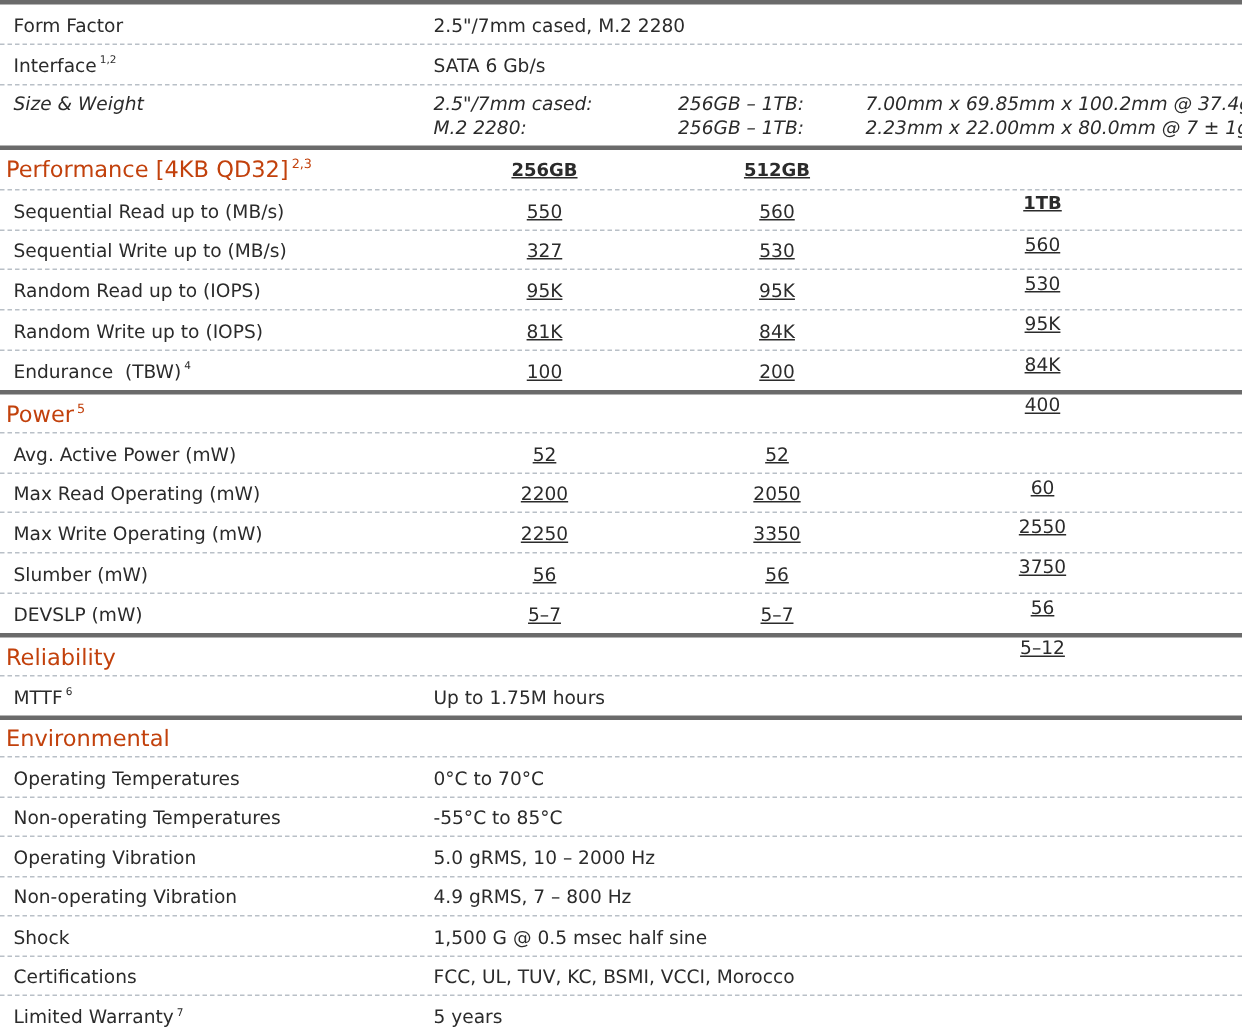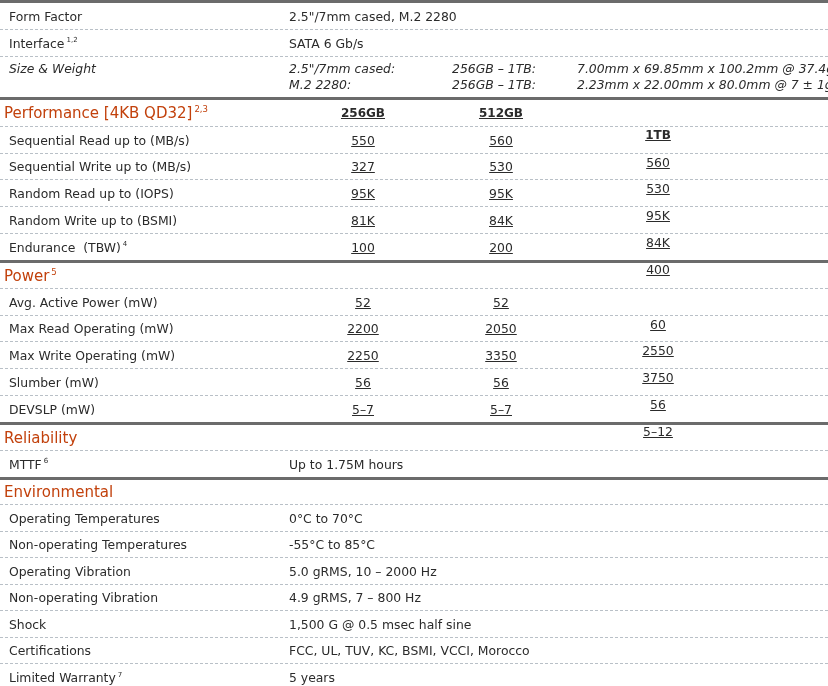--- a/index.html
+++ b/index.html
@@ -24,22 +24,22 @@
     .row.last { border-bottom: none; }
     .label { position: absolute; left: 9px; white-space: nowrap; }
     .value { position: absolute; left: 289px; white-space: nowrap; }
     .sup { font-size: 7px; vertical-align: super; margin-left: 2px; line-height: 0; }
     .sec-title {
       position: absolute; left: 4px; font-size: 15px; font-weight: normal; color: #c2410c; white-space: nowrap;
     }
     .sec-title .sup { font-size: 8.5px; }
     .col { position: absolute; width: 160px; text-align: center; white-space: nowrap; text-decoration: underline; }
     .c1 { left: 283px; }
-    .c2 { left: 421px; }
-    .c3 { left: 578px; margin-top: 44px; }
+    .c2 { left: 438px; }
+    .c3 { left: 615px; margin-top: 44px; }
     .hdr { font-weight: bold; font-size: 12px; }
     .sizebox { position: absolute; top: 4px; line-height: 16px; white-space: nowrap; }
     .sz-a { left: 289px; }
     .sz-b { left: 452px; }
     .sz-c { left: 577px; }
   </style>
 </head>
 <body>
 
 <div class="spec">
@@ -89,21 +89,21 @@
     <span class="col c2">530</span>
     <span class="col c3">530</span>
   </div>
   <div class="row" style="height:27px">
     <span class="label">Random Read up to (IOPS)</span>
     <span class="col c1">95K</span>
     <span class="col c2">95K</span>
     <span class="col c3">95K</span>
   </div>
   <div class="row" style="height:27px">
-    <span class="label">Random Write up to (BSMI)</span>
+    <span class="label">Random Write up to (IOPS)</span>
     <span class="col c1">81K</span>
     <span class="col c2">84K</span>
     <span class="col c3">84K</span>
   </div>
   <div class="row last" style="height:26px">
     <span class="label"><span style="white-space:pre">Endurance  (TBW)</span><span class="sup">4</span></span>
     <span class="col c1">100</span>
     <span class="col c2">200</span>
     <span class="col c3">400</span>
   </div>

